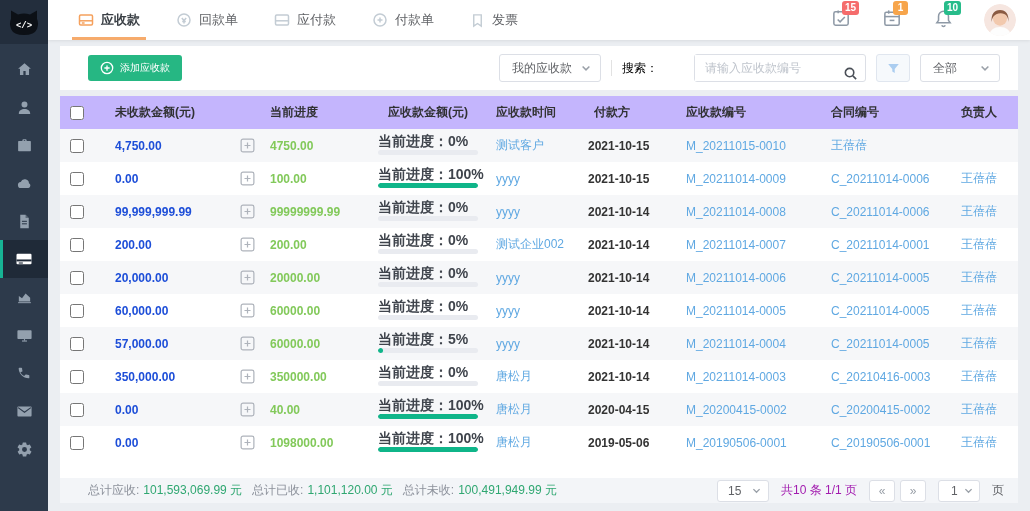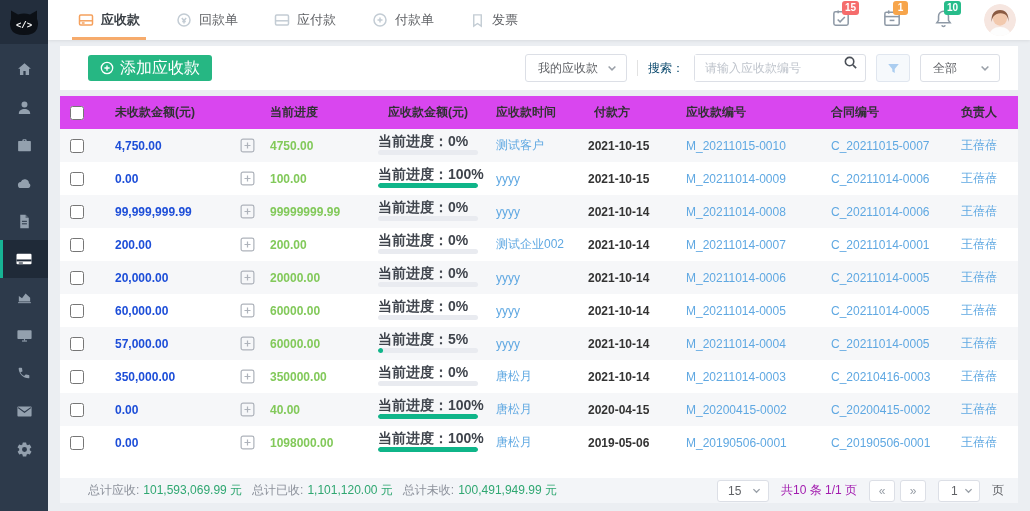--- a/index.html
+++ b/index.html
@@ -27,37 +27,37 @@
   .tab.active::after { content:""; position:absolute; left:-6px; right:-6px; bottom:0; height:3px; background:#f6ab6c; }
   .top-right { margin-left:auto; display:flex; align-items:center; gap:30px; padding-right:14px; }
   .notif { position:relative; color:#8e99a6; cursor:pointer; display:flex; }
   .badge { position:absolute; top:-7px; left:11px; min-width:15px; height:14px; line-height:14px; border-radius:3px; color:#fff; font-size:10px; font-weight:bold; padding:0 3px; text-align:center; }
   .badge.red{background:#f56c6c}.badge.orange{background:#f7a54b}.badge.green{background:#27bc8a}
   .avatar { width:32px; height:32px; border-radius:50%; overflow:hidden; cursor:pointer; }
 
   
   .panel { background:#fff; margin:6px 12px 0 12px; }
   .toolbar { height:44px; display:flex; align-items:center; padding:0 18px 0 28px; }
-  .btn-add { background:#26b783; color:#fff; border:none; border-radius:3px; height:26px; padding:0 12px; font-size:16px; display:flex; align-items:center; gap:6px; cursor:pointer; font-family:inherit; }
+  .btn-add { background:#26b783; color:#fff; border:none; border-radius:3px; height:26px; padding:0 12px; font-size:10px; display:flex; align-items:center; gap:6px; cursor:pointer; font-family:inherit; }
   .tb-right { margin-left:auto; display:flex; align-items:center; gap:10px;padding-left:36px; }
   .selectbox { border:1px solid #dcdfe6; border-radius:3px; height:28px; display:flex; align-items:center; justify-content:space-between; padding:0 8px 0 12px; color:#606266; cursor:pointer; background:#fff; }
   .sel-scope { width:102px; } .sel-status { width:80px; }
   .chev { color:#9aa0a8; display:flex; }
   .vdiv { width:1px; height:16px; background:#e2e2e2; }
-  .search-label { color:#0c4a6e; }
-  .input-group { border:1px solid #dcdfe6; border-radius:3px; height:28px; width:172px; display:flex; align-items:flex-start; background:#fff; }
+  .search-label { color:#000000; }
+  .input-group { border:1px solid #dcdfe6; border-radius:3px; height:28px; width:172px; display:flex; align-items:flex-end; background:#fff;margin-left:26px; }
   .input-group input { border:none; outline:none; flex:1; height:100%; padding:0 6px 0 10px; font-size:12px; font-family:inherit; color:#606266; min-width:0; }
   .input-group input::placeholder { color:#bfc4cc; }
   .btn-search { background:none; border:none; width:30px; display:flex; align-items:center; justify-content:center; color:#4a4f57; cursor:pointer; }
   .btn-filter { width:34px; height:28px; border:1px solid #e0e6ef; background:#f6f9fc; border-radius:3px; display:flex; align-items:center; justify-content:center; cursor:pointer; color:#abcdf0; }
 
   
   .table-panel { height:407px; display:flex; flex-direction:column; }
   .tr { display:flex; align-items:stretch; height:33px; flex-shrink:0; }
-  .thead { background:#d946ef; font-weight:bold; color:#303133; }
+  .thead { background:#c4b5fd; font-weight:bold; color:#303133; }
   .td { display:flex; align-items:center; overflow:hidden; white-space:nowrap; }
   .col-check { width:55px; padding-left:10px; }
   .col-unpaid { width:125px; }
   .col-expand { width:30px; }
   .col-amount { width:108px; }
   .col-progress { width:118px; }
   .col-payer { width:92px; }
   .col-date { width:98px; }
   .col-rno { width:145px; }
   .col-cno { width:130px; }
@@ -365,23 +365,20 @@
               <div class="p-fill" style="width: 0%;"></div>
             </div>
           </div>
           <div class="td col-payer">
             <a class="link">测试客户</a>
           </div>
           <div class="td col-date">2021-10-15</div>
           <div class="td col-rno">
             <a class="link">M_20211015-0010</a>
           </div>
-          <div class="td col-cno">
-            <a class="link">C_20211015-0007</a>
-          </div>
           <div class="td col-owner">
             <a class="link">王蓓蓓</a>
           </div>
         </div>
 
         <div class="tr">
           <div class="td col-check">
             <input type="checkbox" class="cb" style="">
           </div>
           <div class="td col-unpaid amount-red">0.00</div>

